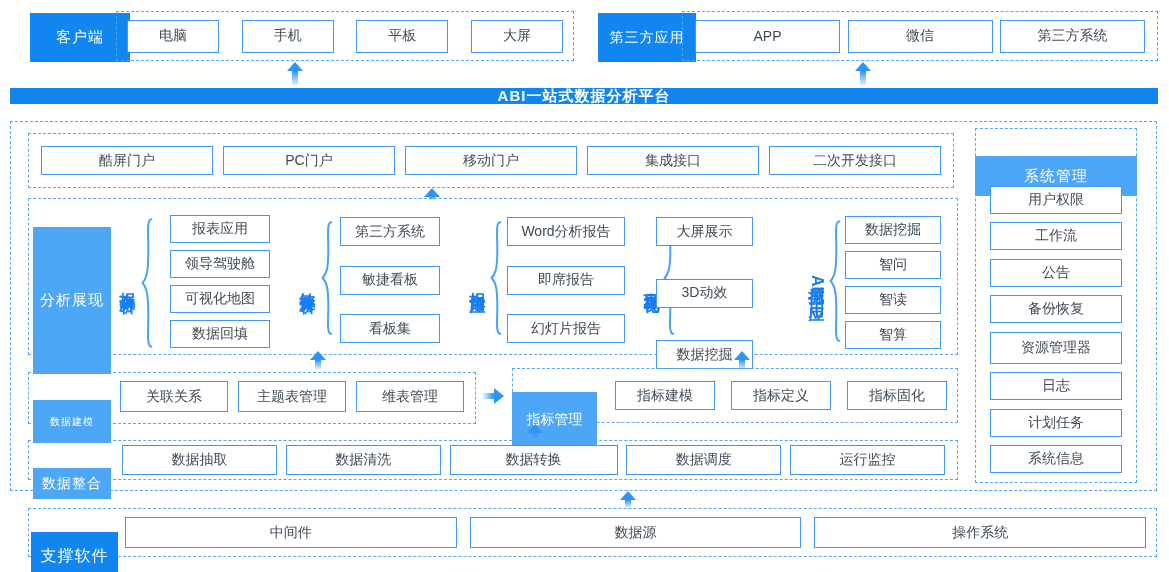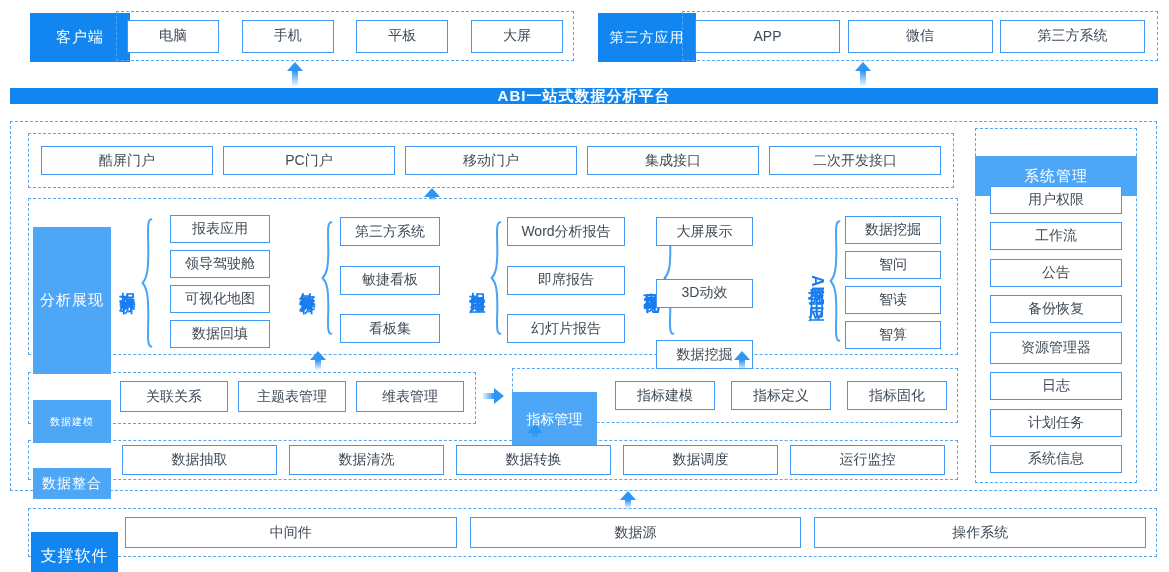--- a/index.html
+++ b/index.html
@@ -189,21 +189,21 @@
   <div class="abs arrow-up" style="left:527px;top:424px;height:16px">
       <div class="head"></div>
       <div class="stem"></div>
     </div>
 
   <div class="abs dash" style="left:28px;top:440px;width:930px;height:40px"></div>
   <div class="abs lsolid" style="left:33px;top:444px;width:78px;height:31px;font-size:14px">数据整合</div>
   <div class="abs row-flex" style="left:122px;top:445px;width:823px;height:30px">
     <div class="wbox" style="width:155px;height:30px">数据抽取</div>
     <div class="wbox" style="width:155px;height:30px">数据清洗</div>
-    <div class="wbox" style="width:155px;height:30px">数据转换</div>
+    <div class="wbox" style="width:168px;height:30px">数据转换</div>
     <div class="wbox" style="width:155px;height:30px">数据调度</div>
     <div class="wbox" style="width:155px;height:30px">运行监控</div>
   </div>
 
   <div class="abs dash" style="left:975px;top:128px;width:162px;height:355px"></div>
   <div class="abs lsolid" style="left:975px;top:132px;width:162px;height:40px">系统管理</div>
   <div class="abs col-flex" style="left:990px;top:186px;width:132px;height:287px">
     <div class="wbox" style="height:28px">用户权限</div>
     <div class="wbox" style="height:28px">工作流</div>
     <div class="wbox" style="height:28px">公告</div>

